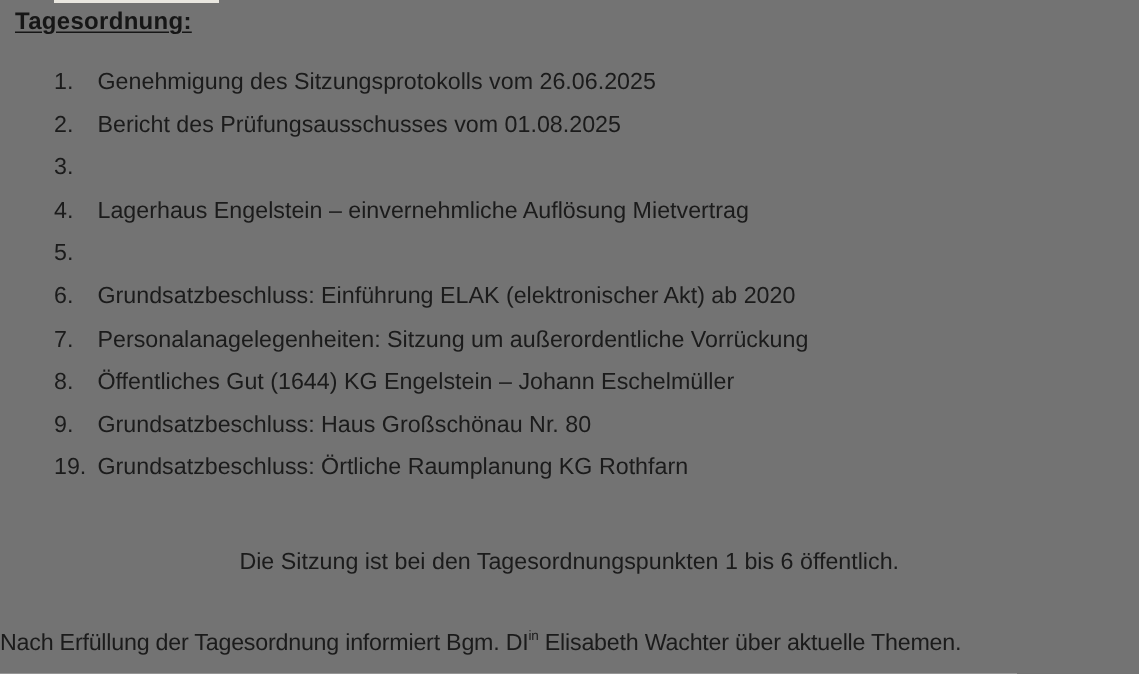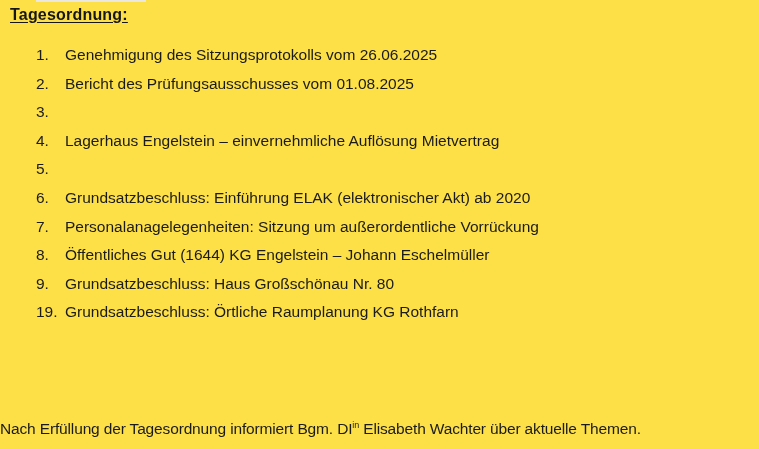--- a/index.html
+++ b/index.html
@@ -6,21 +6,21 @@
   body {
     width: 759px;
     height: 449px;
     background: #ffffff;
     font-family: "Liberation Sans", sans-serif;
   }
   .page {
     position: relative;
     width: 759px;
     height: 449px;
-    background: #fde047;
+    background: #737373;
     color: #1b1b1b;
     overflow: hidden;
   }
   .scan-artifact {
     position: absolute;
     left: 36px; top: 0;
     width: 110px; height: 2px;
     background: #e9e7e0;
   }
   .doc-title {
@@ -124,17 +124,18 @@
       <span class="agenda-num">9.</span>
       <span class="agenda-text">Grundsatzbeschluss: Haus Großschönau Nr. 80</span>
     </li>
     <li class="agenda-row">
       <span class="agenda-num">19.</span>
       <span class="agenda-text">Grundsatzbeschluss: Örtliche Raumplanung KG Rothfarn</span>
     </li>
   </ol>
 
   <div class="notes">
+    <p>Die Sitzung ist bei den Tagesordnungspunkten 1 bis 6 öffentlich.</p>
   </div>
 
   <p class="footer-note"><span>Nach Erfüllung der Tagesordnung informiert Bgm. DI</span><sup>in</sup><span> Elisabeth Wachter über aktuelle Themen.</span></p>
 
 </div>
 
 </body></html>

